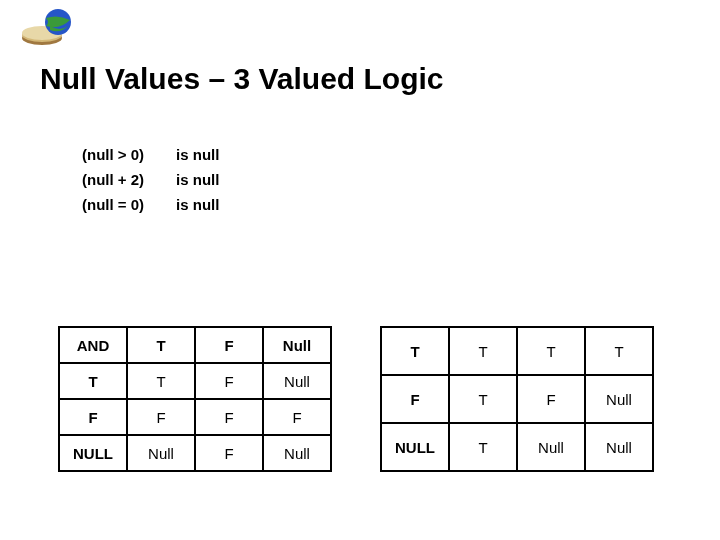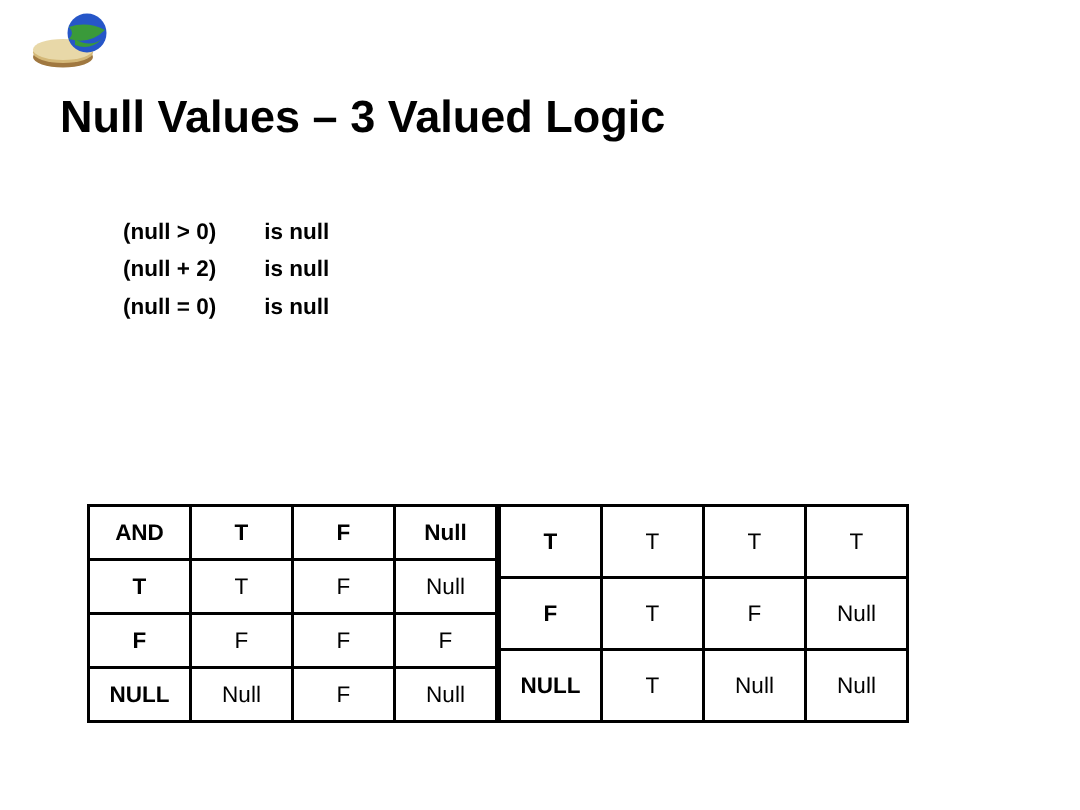--- a/index.html
+++ b/index.html
@@ -35,23 +35,24 @@
     font-size: 15px;
     font-weight: bold;
     margin-left: 32px;
   }
   .expr-table td {
     padding: 4px 32px 4px 0;
     text-align: left;
   }
   .truth-wrap {
     position: absolute;
-    top: 336px;
+    top: 326px;
     left: 58px;
     display: flex;
+    gap: 48px;
   }
   .truth {
     border-collapse: collapse;
     font-size: 15px;
   }
   .truth td, .truth th {
     border: 2px solid #000;
     width: 68px;
     height: 36px;
     text-align: center;

